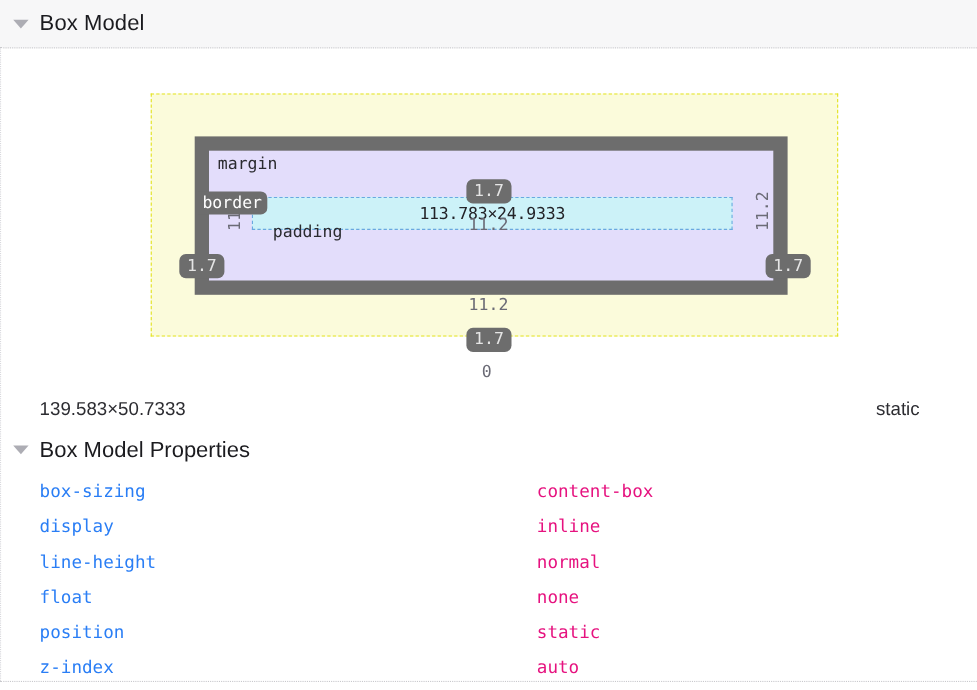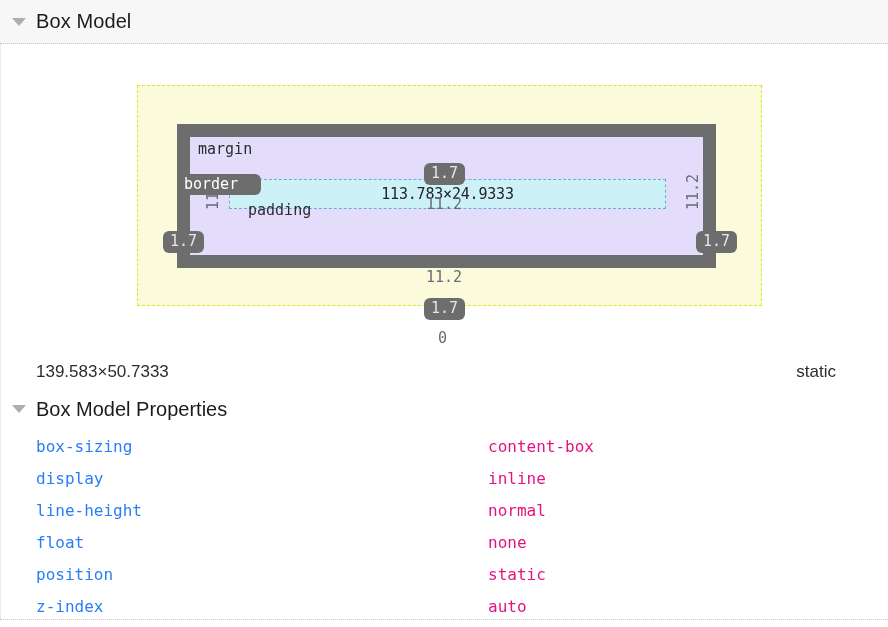--- a/index.html
+++ b/index.html
@@ -114,21 +114,21 @@
     color: #2b2b30;
     white-space: nowrap;
     padding-left: 44px;
   }
   .label-margin  { left: 154px; top: 96px; }
   .label-border  {
     left: 180px; top: 130px;
     color: #ffffff;
     background: #6d6d6d;
     border-radius: 0 6px 6px 0;
-    padding: 1px 23px 2px 4px;
+    padding: 1px 5px 2px 4px;
   }
   .label-padding { left: 204px; top: 157px; }
 
   
   .chip {
     position: absolute;
     font-family: "DejaVu Sans Mono", "Liberation Mono", monospace;
     font-size: 15px;
     color: #e5e5e5;
     background: #6d6d6d;

